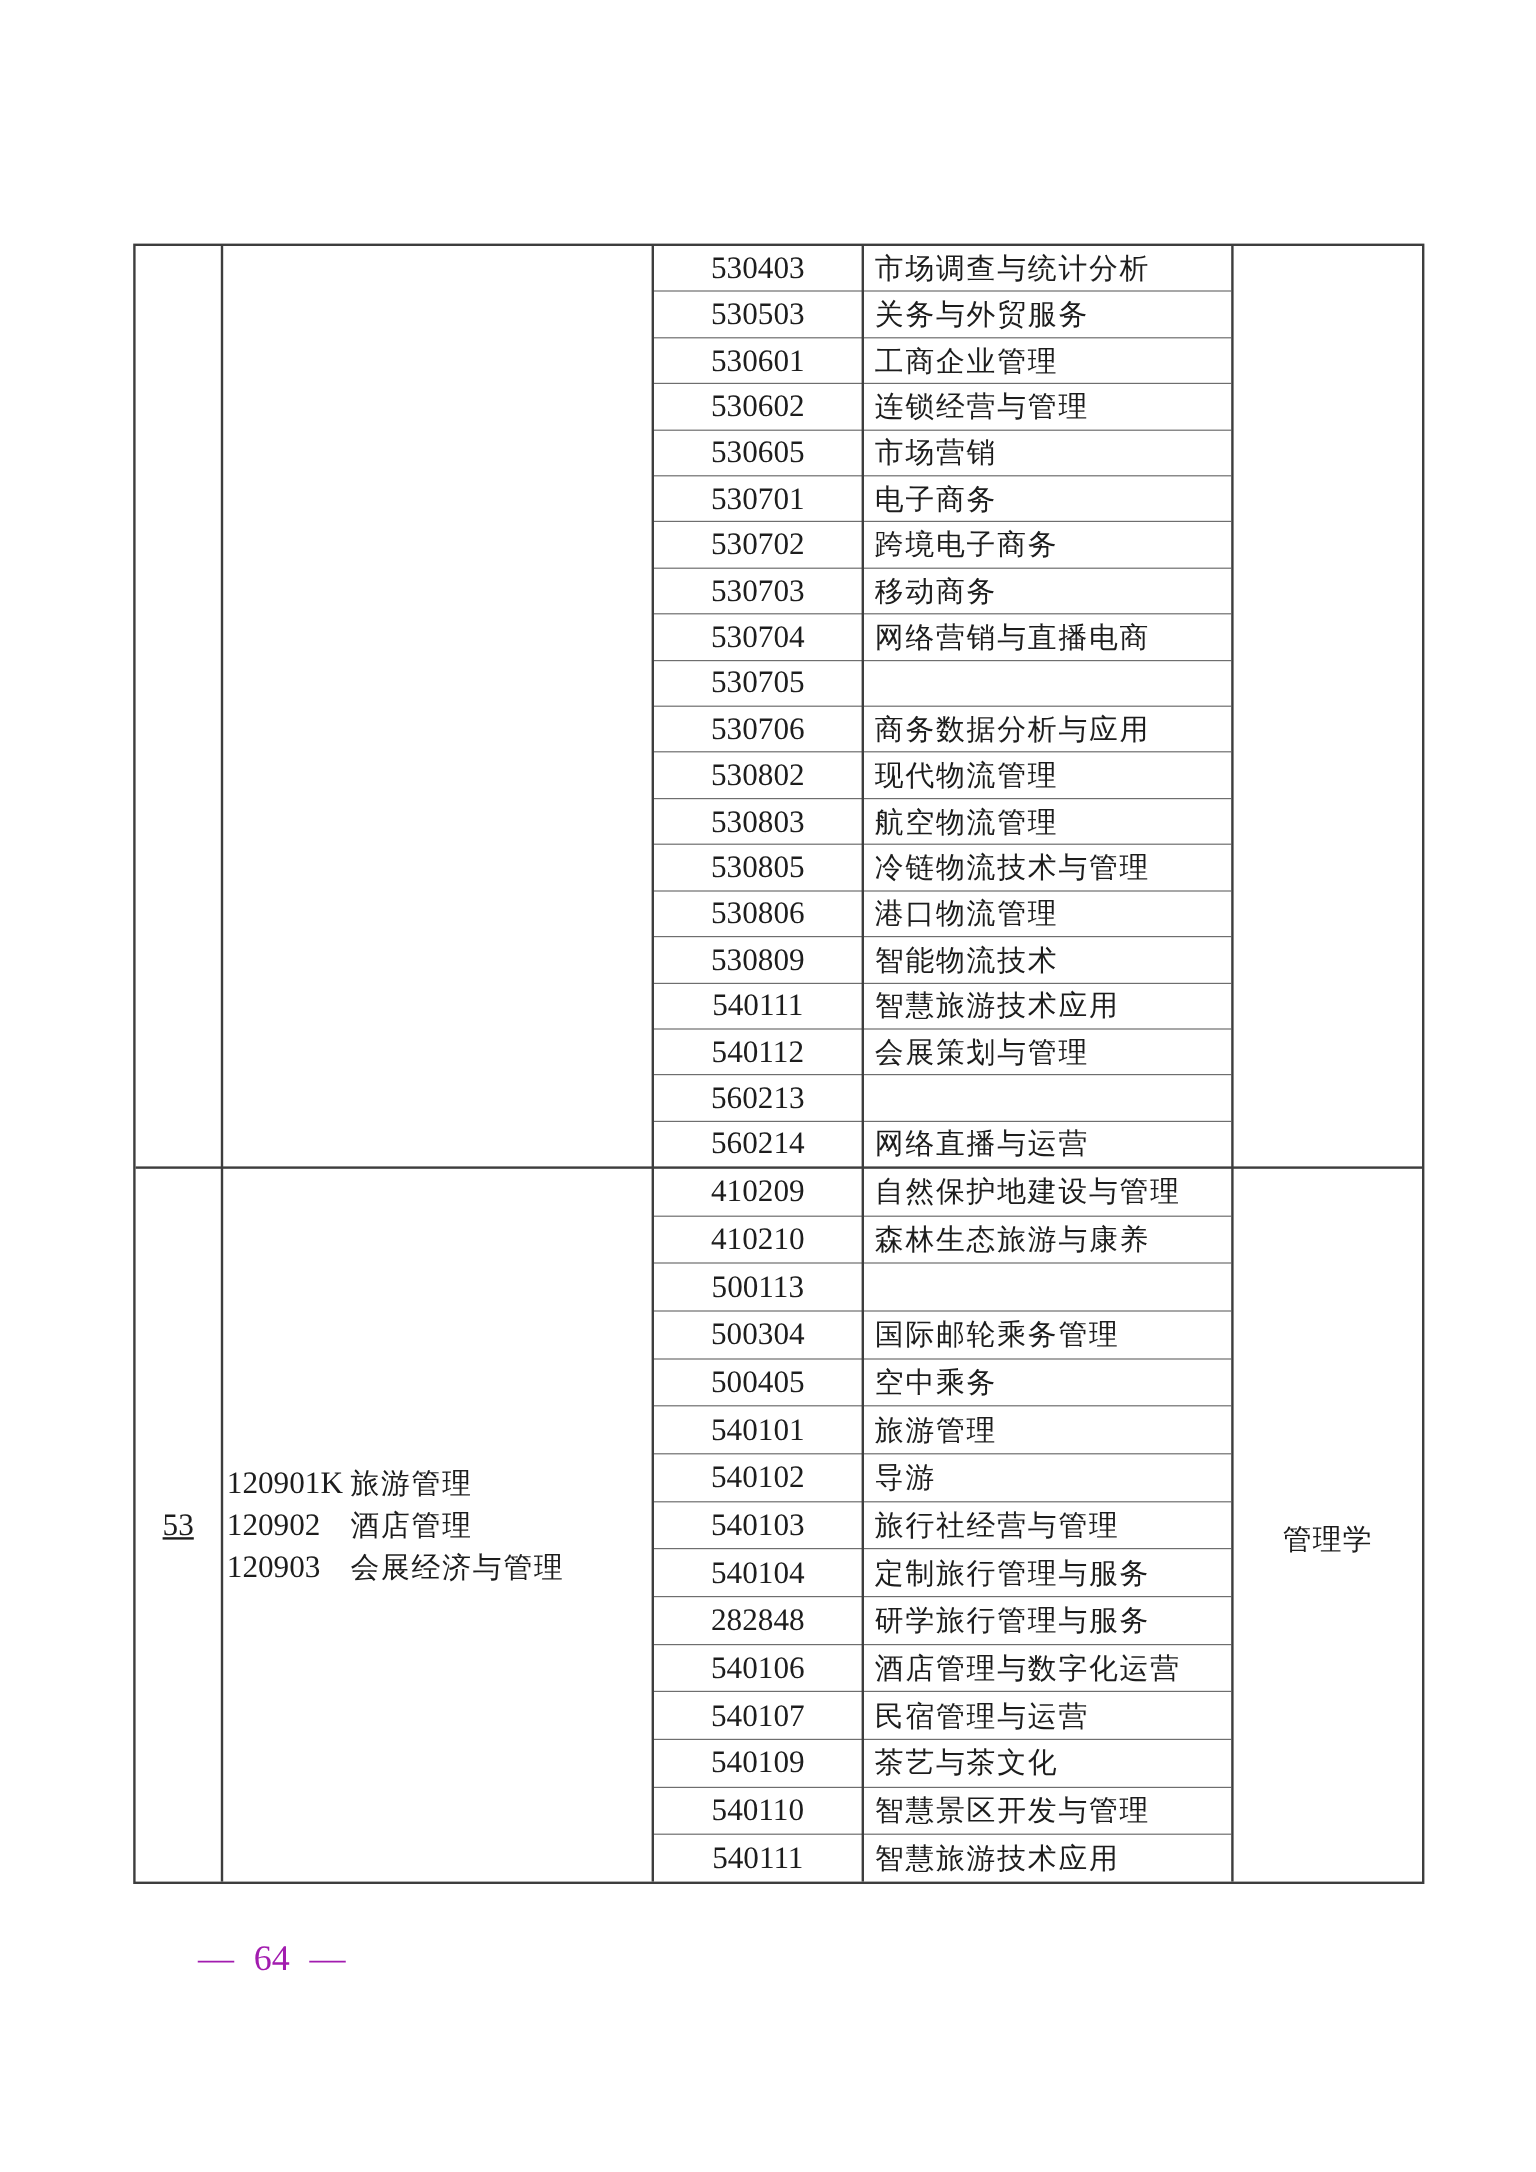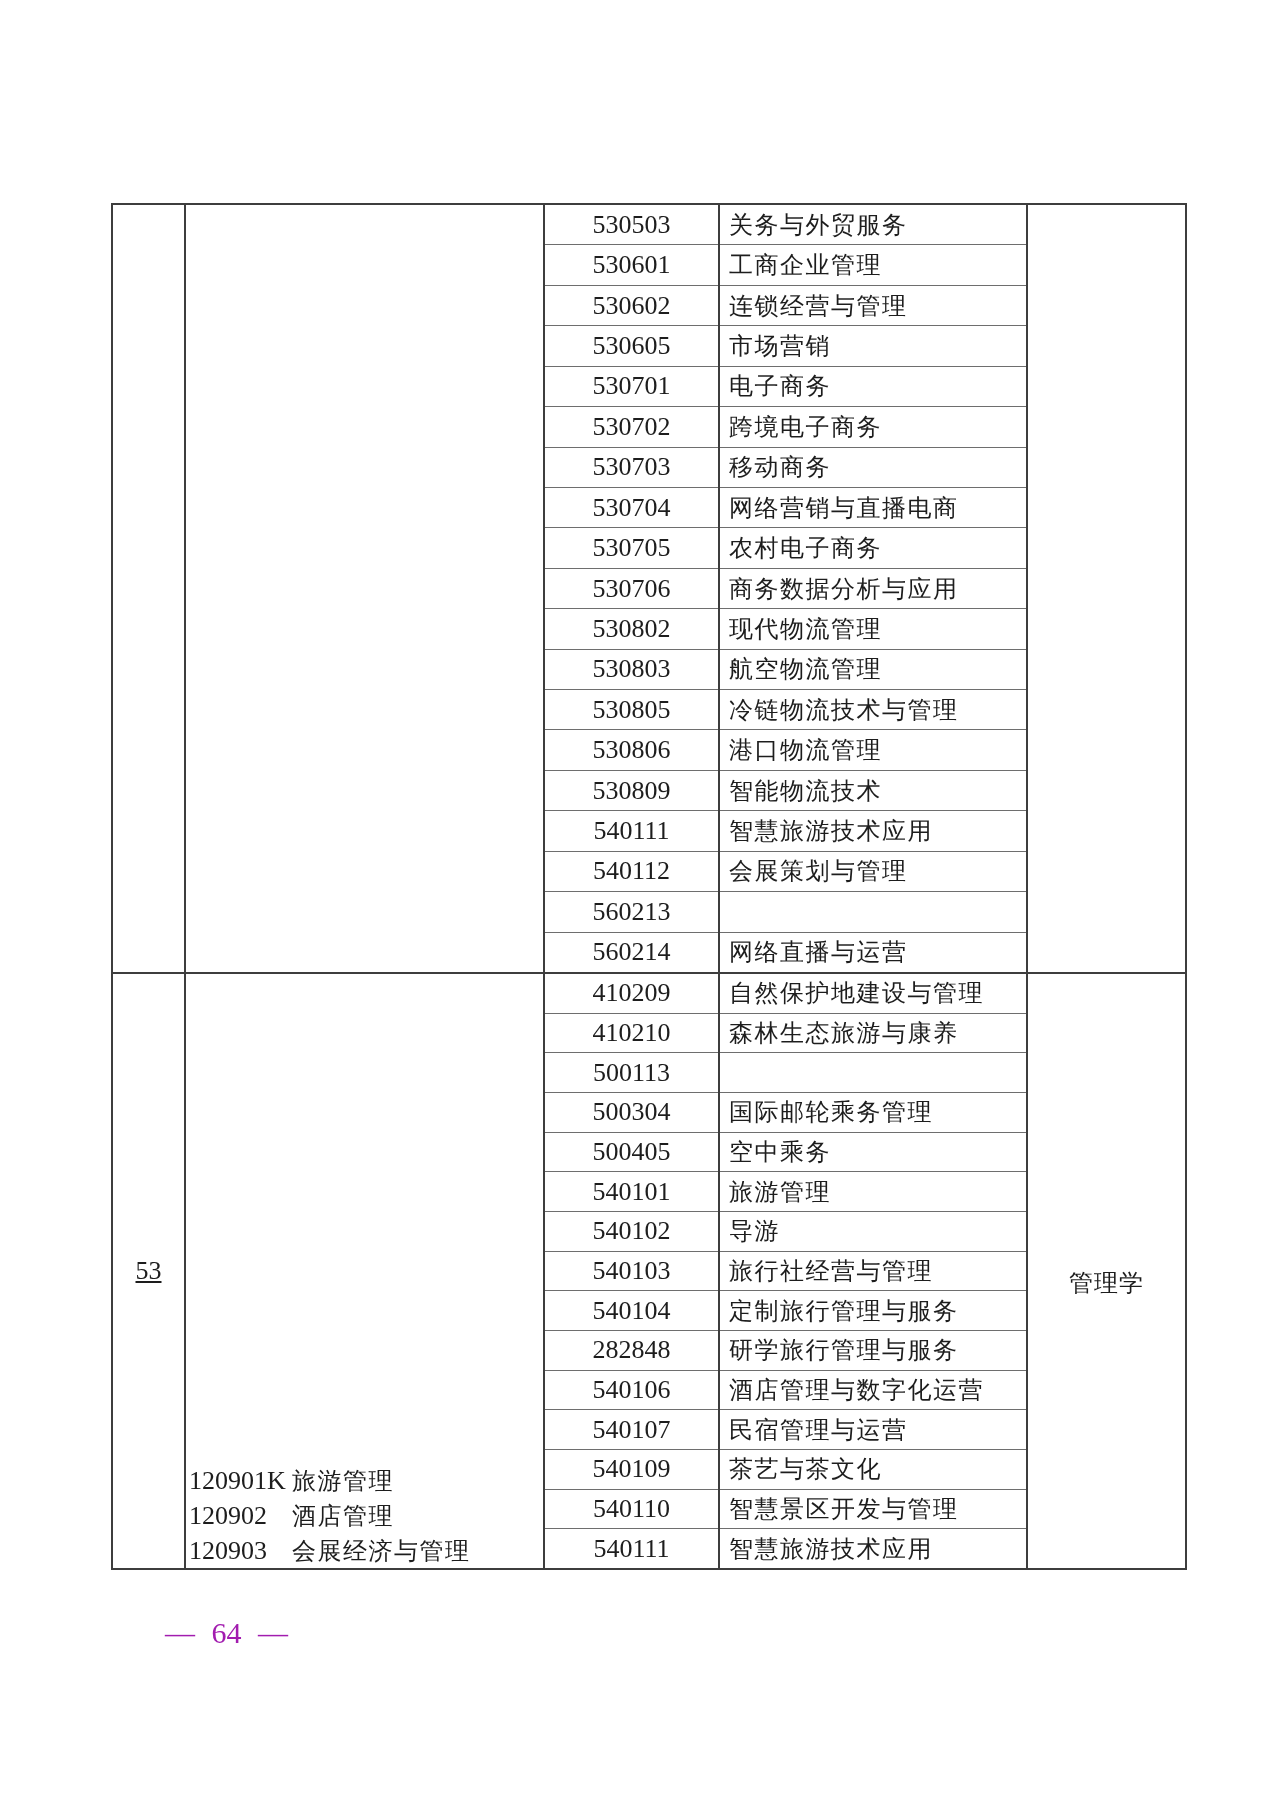--- a/index.html
+++ b/index.html
@@ -30,21 +30,21 @@
   .cell-name {
     flex:1; margin-left:2px; padding-left:9px; display:flex; align-items:center;
     font-size:24px; letter-spacing:1.5px; color:#1d1d1d; white-space:nowrap;
   }
   .cell-rowno {
     position:absolute; left:0; top:769px; width:71px; height:594px;
     display:flex; align-items:center; justify-content:center; font-size:26px; color:#1d1d1d;text-decoration:underline;
   }
   .cell-majors {
     position:absolute; left:73px; top:769px; width:394px; height:594px;
-    display:flex; flex-direction:column; justify-content:flex-end;
+    display:flex; flex-direction:column; justify-content:center;
     padding-left:3px; box-sizing:border-box;
   }
   .major-line { display:flex; align-items:center; height:35px; white-space:nowrap; }
   .major-code { width:103px; font-size:26px; color:#1d1d1d; }
   .major-name { font-size:24px; letter-spacing:1.5px; color:#1d1d1d; }
   .cell-discipline {
     position:absolute; left:915px; top:769px; width:157px; height:594px;
     display:flex; align-items:center; justify-content:center;
     font-size:24px; letter-spacing:1px; color:#1d1d1d;margin-top:12px;
   }
@@ -61,20 +61,24 @@
   <div class="table-frame">
 
     <div class="vline v1"></div>
     <div class="vline v2"></div>
     <div class="vline v3"></div>
     <div class="vline v4"></div>
     <div class="section-divider"></div>
 
     <div class="rows rows-s1">
 
+        <div class="row">
+          <div class="cell-code">530403</div>
+          <div class="cell-name">市场调查与统计分析</div>
+        </div>
 
 
         <div class="row">
           <div class="cell-code">530503</div>
           <div class="cell-name">关务与外贸服务</div>
         </div>
 
         <div class="row">
           <div class="cell-code">530601</div>
           <div class="cell-name">工商企业管理</div>
@@ -105,21 +109,20 @@
           <div class="cell-name">移动商务</div>
         </div>
 
         <div class="row">
           <div class="cell-code">530704</div>
           <div class="cell-name">网络营销与直播电商</div>
         </div>
 
         <div class="row">
           <div class="cell-code">530705</div>
-          <div class="cell-name">农村电子商务</div>
         </div>
 
         <div class="row">
           <div class="cell-code">530706</div>
           <div class="cell-name">商务数据分析与应用</div>
         </div>
 
         <div class="row">
           <div class="cell-code">530802</div>
           <div class="cell-name">现代物流管理</div>

